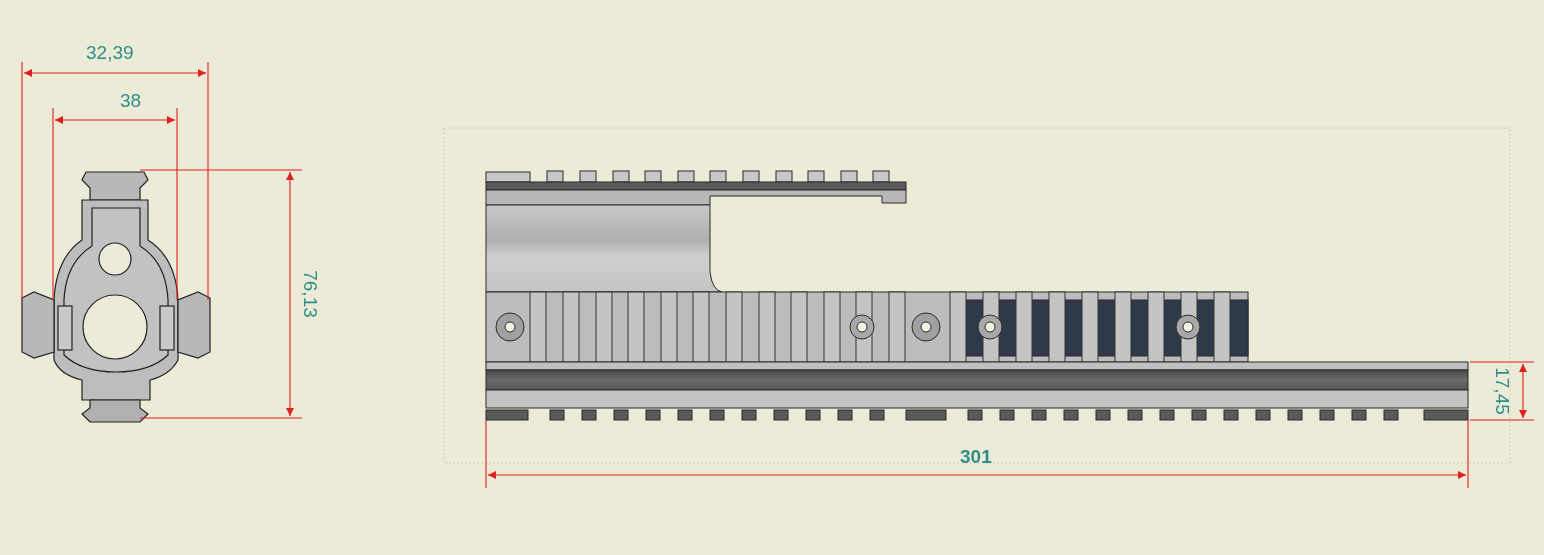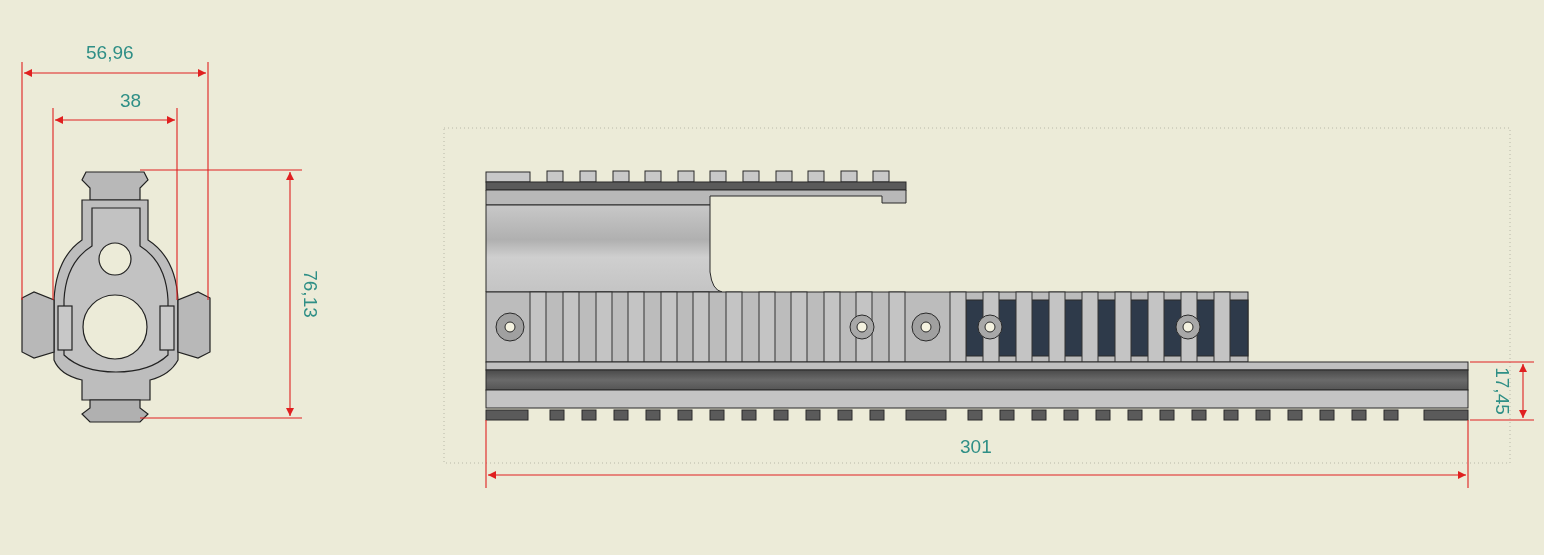--- a/index.html
+++ b/index.html
@@ -159,17 +159,17 @@
   <g stroke="#e02020" stroke-width="1.1" fill="none">
     <line x1="486" y1="420" x2="486" y2="488"></line>
     <line x1="1468" y1="420" x2="1468" y2="488"></line>
     <line x1="488" y1="475" x2="1466" y2="475" marker-start="url(#arr)" marker-end="url(#arr)"></line>
     <line x1="1470" y1="362" x2="1534" y2="362"></line>
     <line x1="1470" y1="420" x2="1534" y2="420"></line>
     <line x1="1523" y1="364" x2="1523" y2="418" marker-start="url(#arr)" marker-end="url(#arr)"></line>
   </g>
 </svg>
 
-<span class="dimtxt" style="left:86px;top:42px;">56,96</span>
+<span class="dimtxt" style="left:86px;top:42px;">32,39</span>
 <span class="dimtxt" style="left:120px;top:90px;">38</span>
 <span class="dimtxt vert" style="left:286px;top:283px;">76,13</span>
-<span class="dimtxt" style="left:960px;top:436px;">301</span>
+<span class="dimtxt" style="left:960px;top:446px;font-weight:bold;">301</span>
 <span class="dimtxt vert" style="left:1478px;top:380px;">17,45</span>
 
 </body></html>

